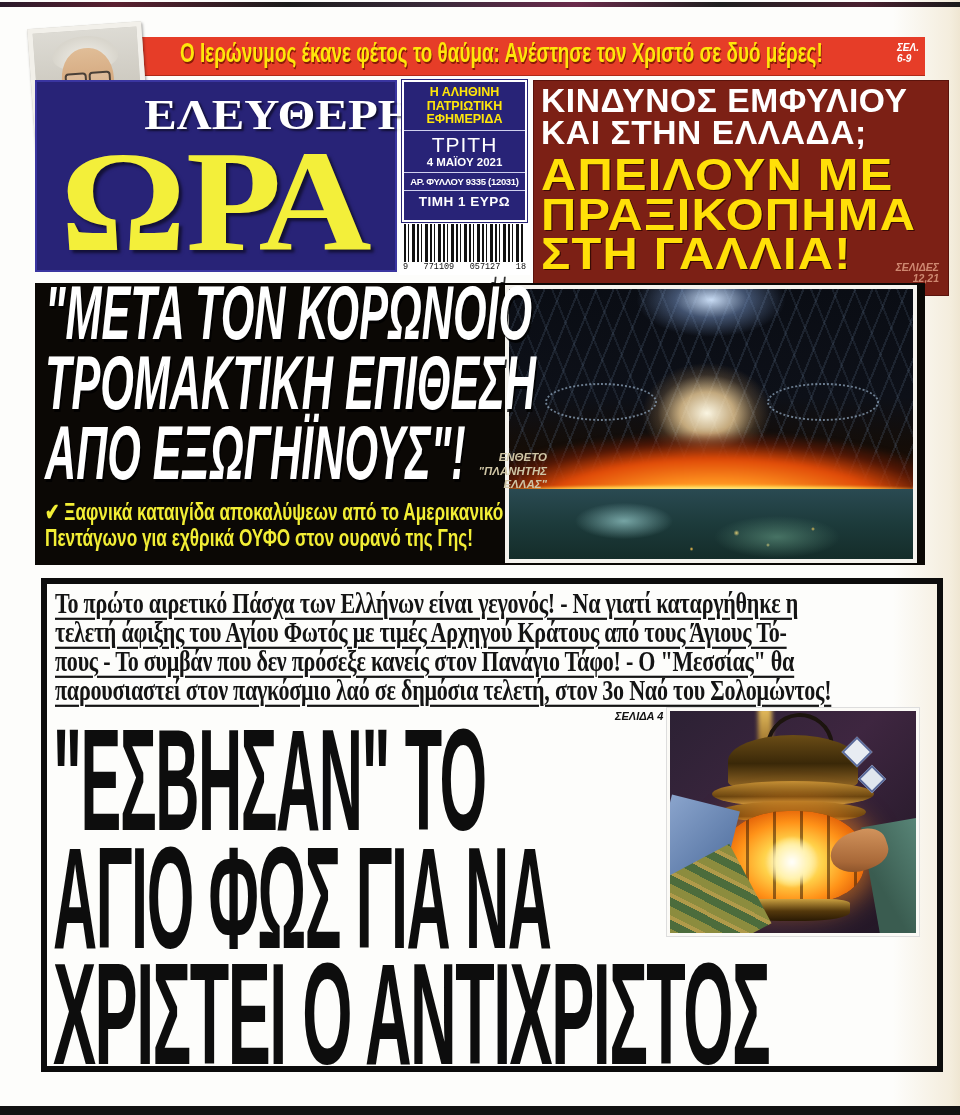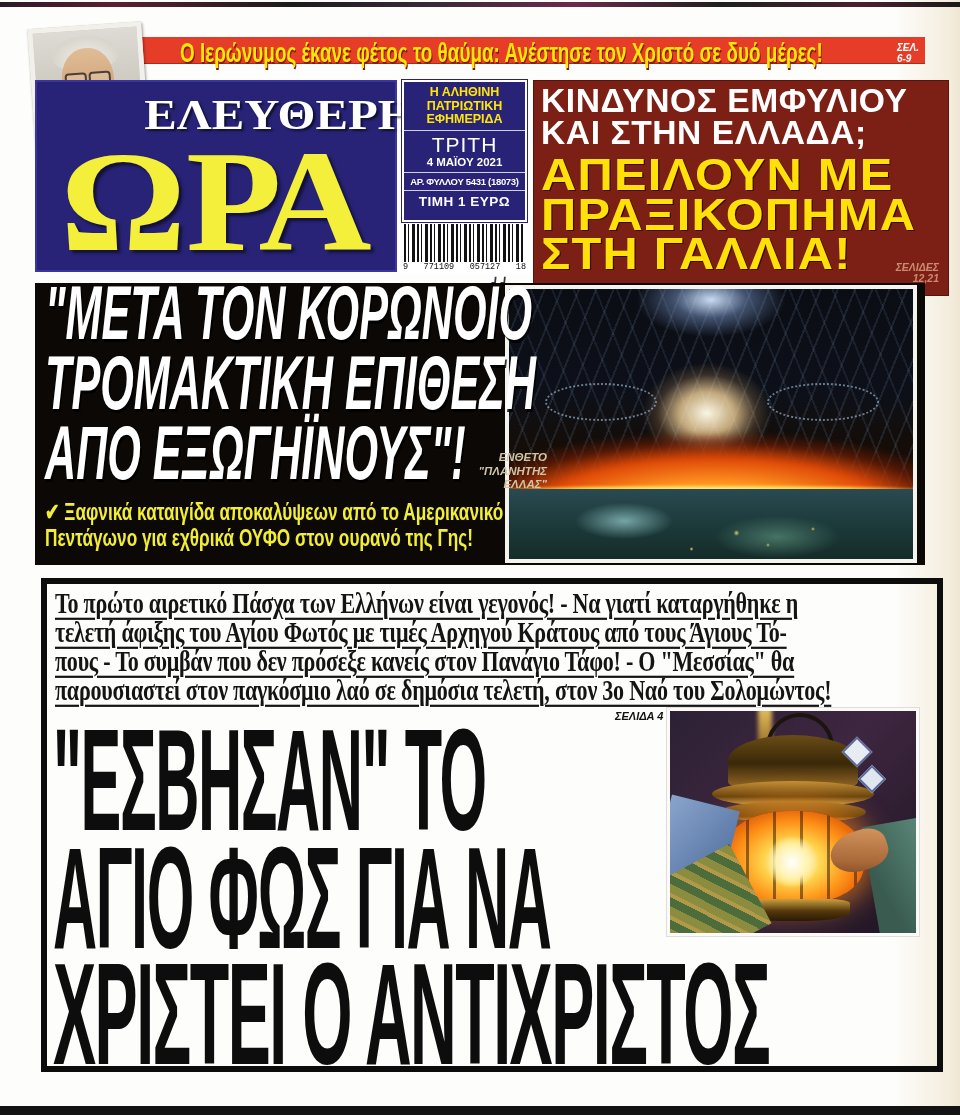--- a/index.html
+++ b/index.html
@@ -7,21 +7,21 @@
   .page{position:relative;width:960px;height:1115px;overflow:hidden;
         background:linear-gradient(90deg,#fdfdfb 0%,#fdfdfb 93%,#f4eddd 99%,#efe6d2 100%);}
   .abs{position:absolute;}
 
   
   .scan-strip{left:0;top:2px;width:960px;height:5px;
     background:linear-gradient(90deg,#2a1a2a 0%,#5a2030 12%,#1c1c1c 30%,#3a2a3a 45%,#6a2a4a 60%,#202020 75%,#4a2030 90%,#1a1a1a 100%);}
   .bottom-strip{left:0;top:1106px;width:960px;height:9px;background:#131313;}
 
   
-  .banner{left:60px;top:37px;width:865px;height:26px;background:#e63d28;box-shadow:0 1px 0 #b02a18;}
+  .banner{left:60px;top:37px;width:865px;height:38px;background:#e63d28;box-shadow:0 1px 0 #b02a18;}
   .banner-text{position:absolute;left:120px;top:4px;color:#ffe60a;font-weight:bold;font-size:21px;
     text-shadow:1px 1px 0 #8a1a08;}
   .banner-text span{display:inline-block;transform:scale(0.9,1.32);transform-origin:left center;white-space:nowrap;}
   .banner-ref{position:absolute;right:6px;top:5px;color:#fff;font-style:italic;font-size:10px;line-height:11px;
     font-weight:bold;text-align:left;}
 
   
   .photo{left:32px;top:25px;width:104px;height:130px;background:#cfcdc6;border:5px solid #f2f0ea;
     transform:rotate(-4deg);box-shadow:1px 2px 3px rgba(0,0,0,.4);overflow:hidden;}
   .photo .bg{position:absolute;inset:0;background:linear-gradient(180deg,#dddbd4 0%,#c9c5bb 55%,#8d8a82 100%);}
@@ -197,21 +197,21 @@
   <div class="abs info">
     <div class="sec tagline">
       <div>Η ΑΛΗΘΙΝΗ</div>
       <div>ΠΑΤΡΙΩΤΙΚΗ</div>
       <div>ΕΦΗΜΕΡΙΔΑ</div>
     </div>
     <div class="sec">
       <div class="day">ΤΡΙΤΗ</div>
       <div class="date">4 ΜΑΪΟΥ 2021</div>
     </div>
-    <div class="sec issue">ΑΡ. ΦΥΛΛΟΥ 5431 (18073)</div>
+    <div class="sec issue">ΑΡ. ΦΥΛΛΟΥ 9335 (12031)</div>
     <div class="sec price">ΤΙΜΗ 1 ΕΥΡΩ</div>
   </div>
 
   <div class="abs barcode">
     <div class="bars"></div>
     <div class="bc-digits">
       <span>9</span>
       <span>771109</span>
       <span>057127</span>
       <span>18</span>

